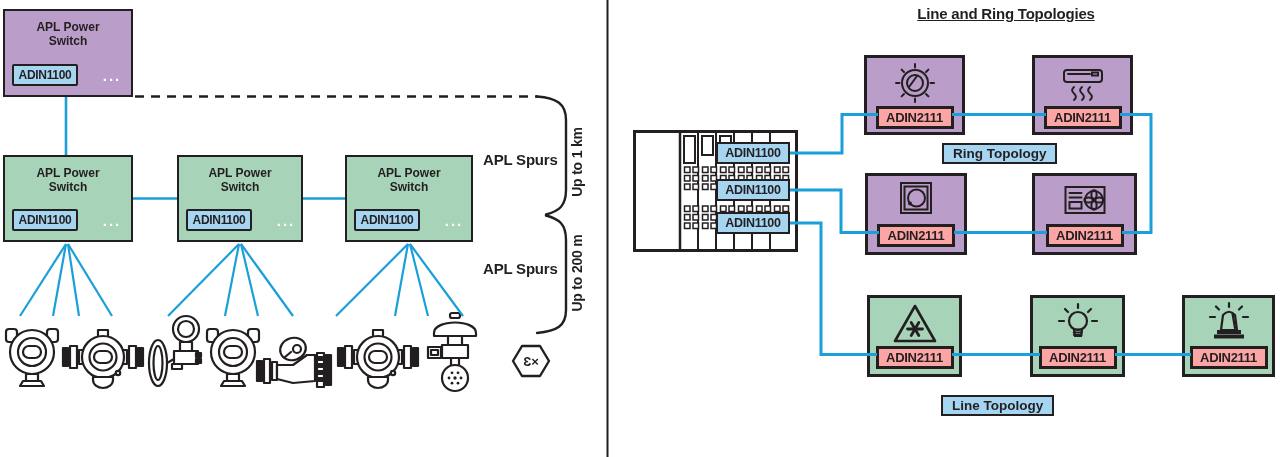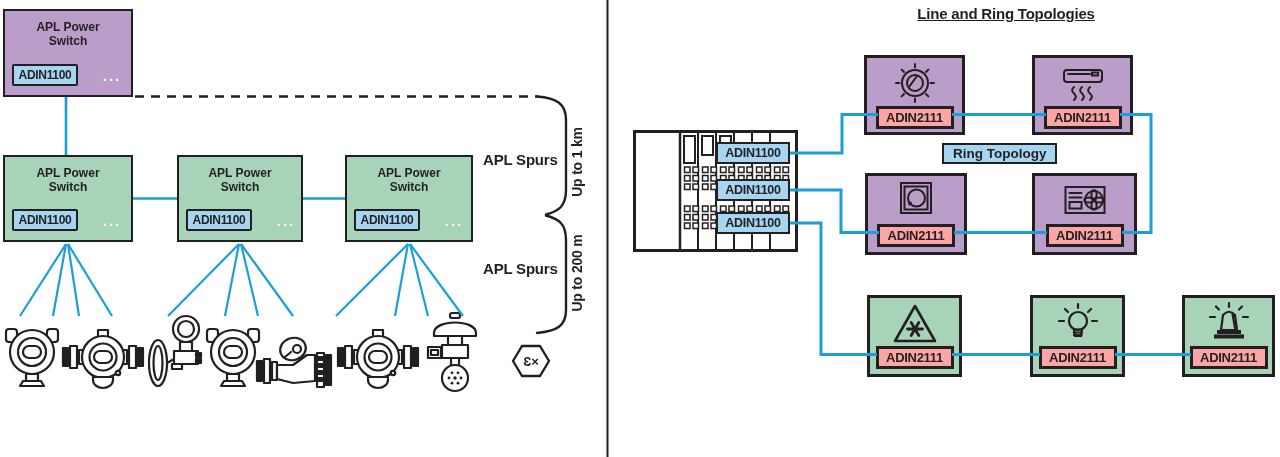--- a/index.html
+++ b/index.html
@@ -331,20 +331,21 @@
           <line x1="9" y1="5.5" x2="12" y2="8.5"></line>
           <line x1="35" y1="5.5" x2="32" y2="8.5"></line>
         <line x1="3" y1="16" x2="8" y2="16"></line>
           <line x1="41" y1="16" x2="36" y2="16"></line>
       </g>
       <rect x="10" y="29" width="24" height="4" fill="#231f20"></rect>
         <rect x="7" y="33.5" width="30" height="4" fill="#231f20"></rect>
     </svg>
     <div class="nodelabel">ADIN2111</div>
   </div>
+  <div class="topo" style="left:941px;top:395px;">Line Topology</div>
 
   <svg class="wires" width="1280" height="457" viewBox="0 0 1280 457">
 
     <line x1="607.5" y1="0" x2="607.5" y2="457" stroke="#231f20" stroke-width="2"></line>
 
     <path d="M135,96.5 H538" stroke="#231f20" stroke-width="2.6" stroke-dasharray="9 7" fill="none"></path>
 
     <g stroke="#231f20" stroke-width="2.4" fill="none" stroke-linecap="round">
       <path d="M537,96.5 C557,98 566,104 566,120 L566,190 C566,206 559,211 546,214.5"></path>
       <path d="M546,215.5 C559,219 566,224 566,240 L566,310 C566,326 557,331 537,333"></path>

